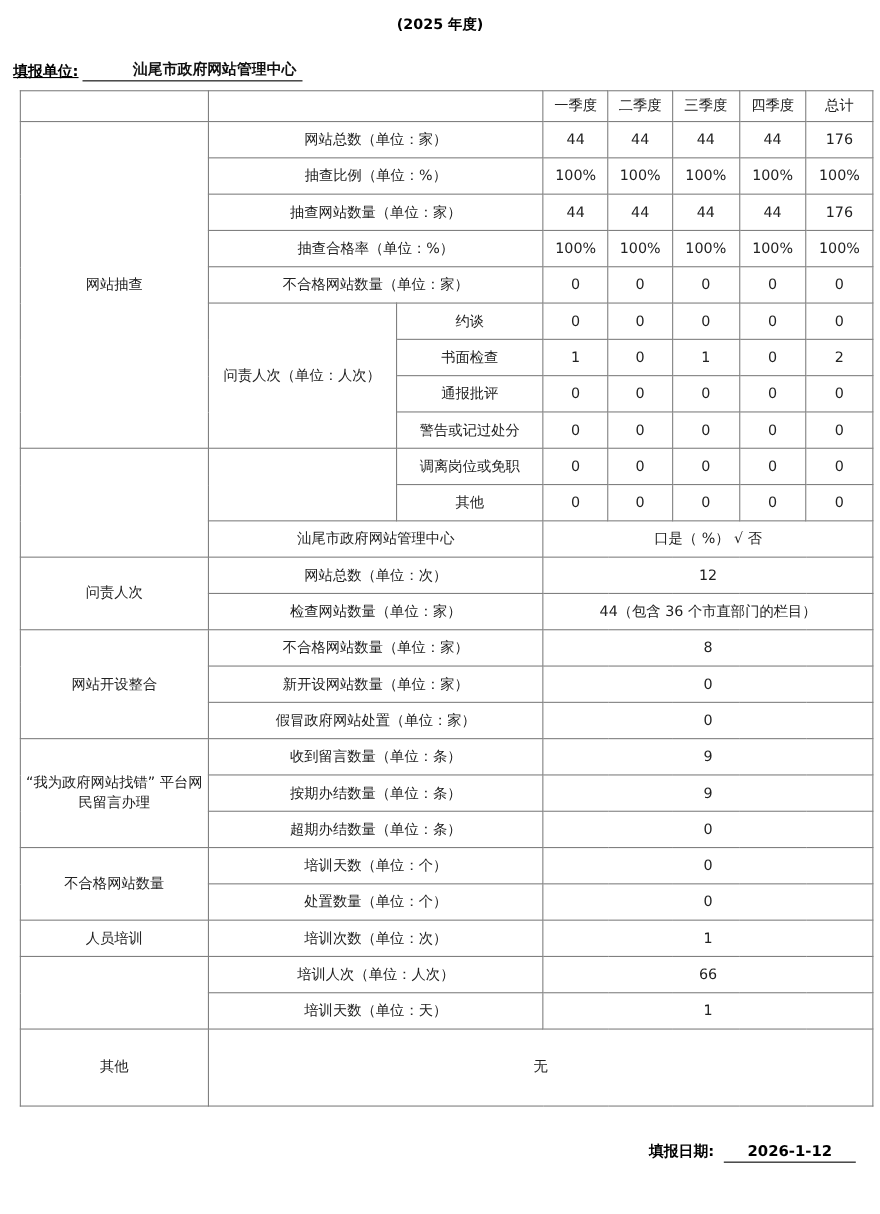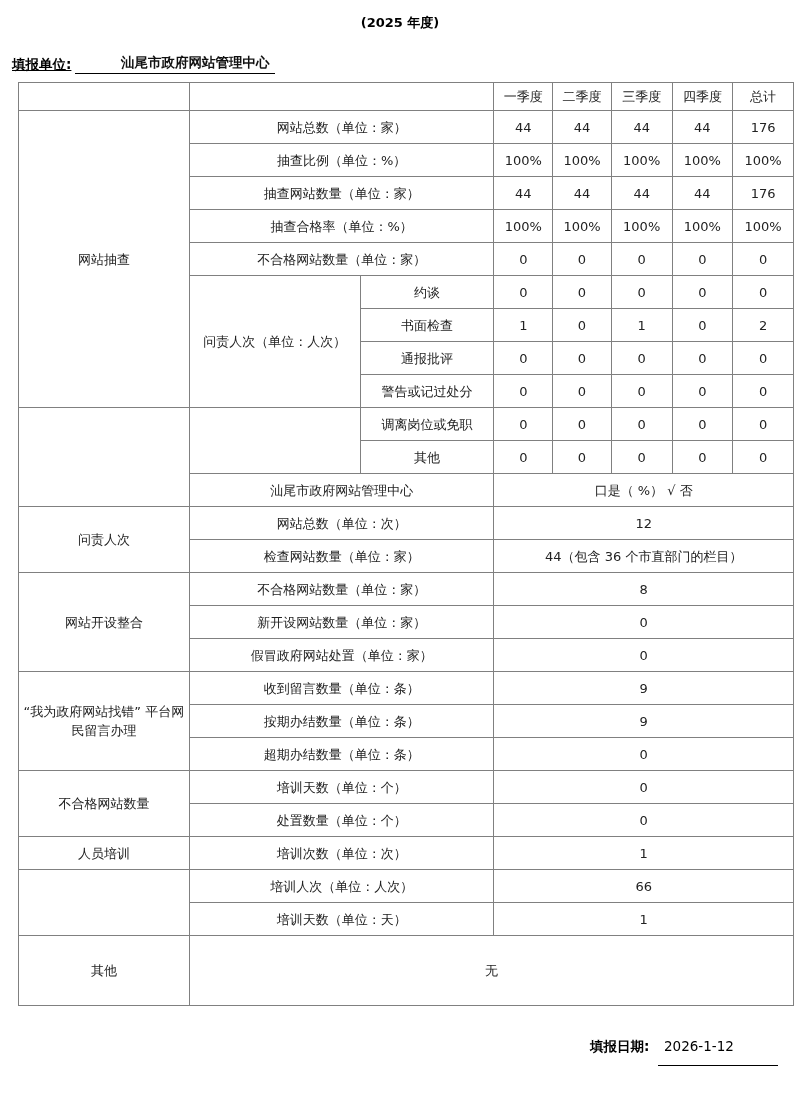--- a/index.html
+++ b/index.html
@@ -86,23 +86,23 @@
     margin-right: 22px;
     text-align: right;
     font-size: 13.5px;
     font-weight: bold;
     color: #000;
   }
   .footer-date .dval {
     display: inline-block;
     min-width: 120px;
     border-bottom: 1.2px solid #000;
-    text-align: left;
-    font-weight: normal;
-    padding: 0 6px 11px 6px;
+    text-align: center;
+    font-weight: bold;
+    padding: 0 6px 1px 6px;
     margin-left: 4px;
   }
 </style>
 </head>
 <body>
 
 <div class="page">
 
   <div class="doc-subtitle">(2025 年度)</div>
 

